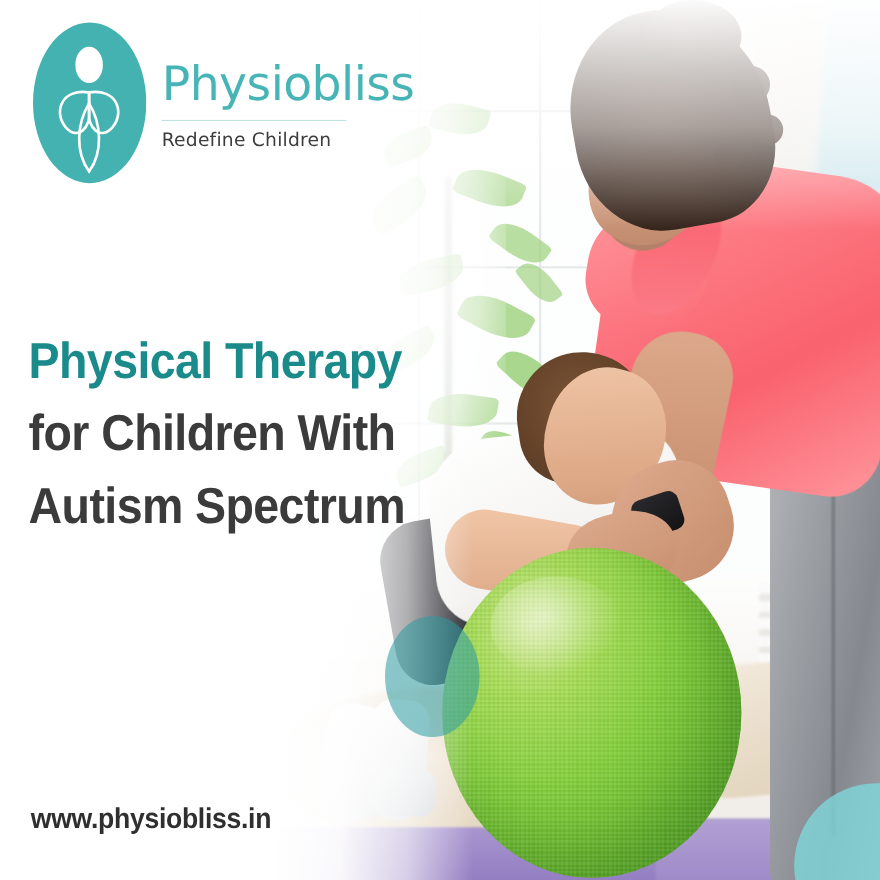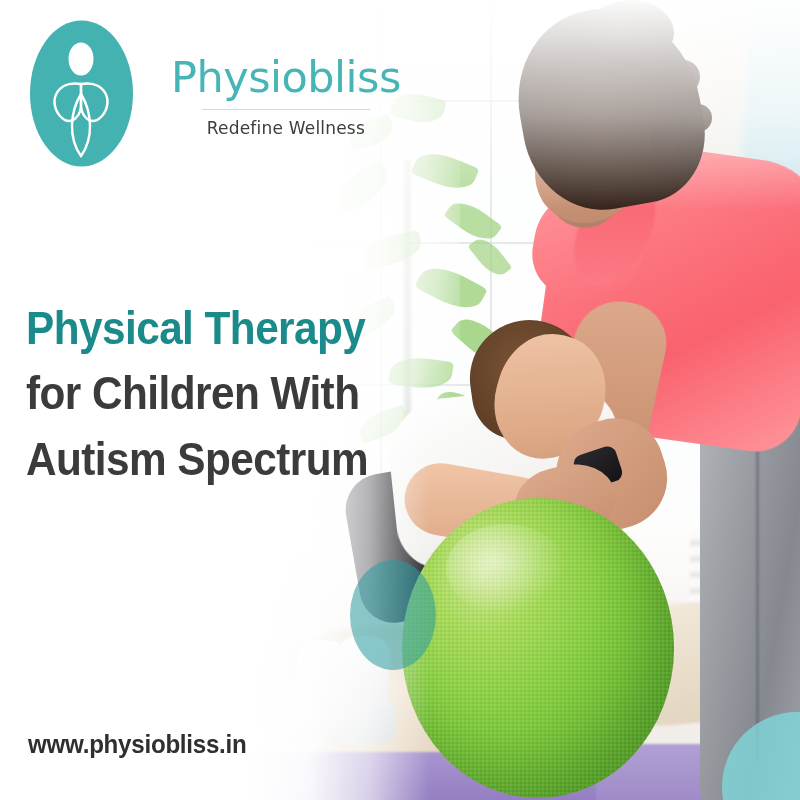--- a/index.html
+++ b/index.html
@@ -284,21 +284,21 @@
   }
 
   
   .logo{
     position:absolute;left:30px;top:16px;
     display:flex;align-items:center;gap:14px;
   }
   .logo-mark{
     width:103px;height:155px;flex:0 0 auto;
   }
-  .logo-text{display:flex;flex-direction:column;align-items:center;padding-top:6px;margin-left:24px;}
+  .logo-text{display:flex;flex-direction:column;padding-top:6px;}
   .brand{
     font-size:43px;line-height:1.04;font-weight:400;
     color:#47b5b6;letter-spacing:-.5px;
     font-family:"DejaVu Sans", sans-serif;
   }
   .brand-rule{
     width:168px;height:1px;background:#bfe3e3;margin:9px 0 8px 0;
   }
   .tagline{
     font-size:17px;color:#3d3d3d;letter-spacing:.2px;
@@ -426,21 +426,21 @@
         <g fill="none" stroke="#ffffff" stroke-width="2.4">
           <path d="M51 68 C 26 64, 18 86, 30 100 C 41 112, 52 100, 51 86 Z"></path>
           <path d="M51 68 C 76 64, 84 86, 72 100 C 61 112, 50 100, 51 86 Z"></path>
           <path d="M51 78 C 40 96, 38 122, 51 140 C 64 122, 62 96, 51 78 Z"></path>
         </g>
       </svg>
     </span>
     <span class="logo-text">
       <span class="brand">Physiobliss</span>
       <span class="brand-rule"></span>
-      <span class="tagline">Redefine Wellness</span>
+      <span class="tagline">Redefine Children</span>
     </span>
   </div>
 
   <div class="headline">
     <span class="hl-line hl-teal">Physical Therapy</span>
     <span class="hl-line hl-dark">for Children With</span>
     <span class="hl-line hl-dark">Autism Spectrum</span>
   </div>
 
   <div class="site-url">www.physiobliss.in</div>

